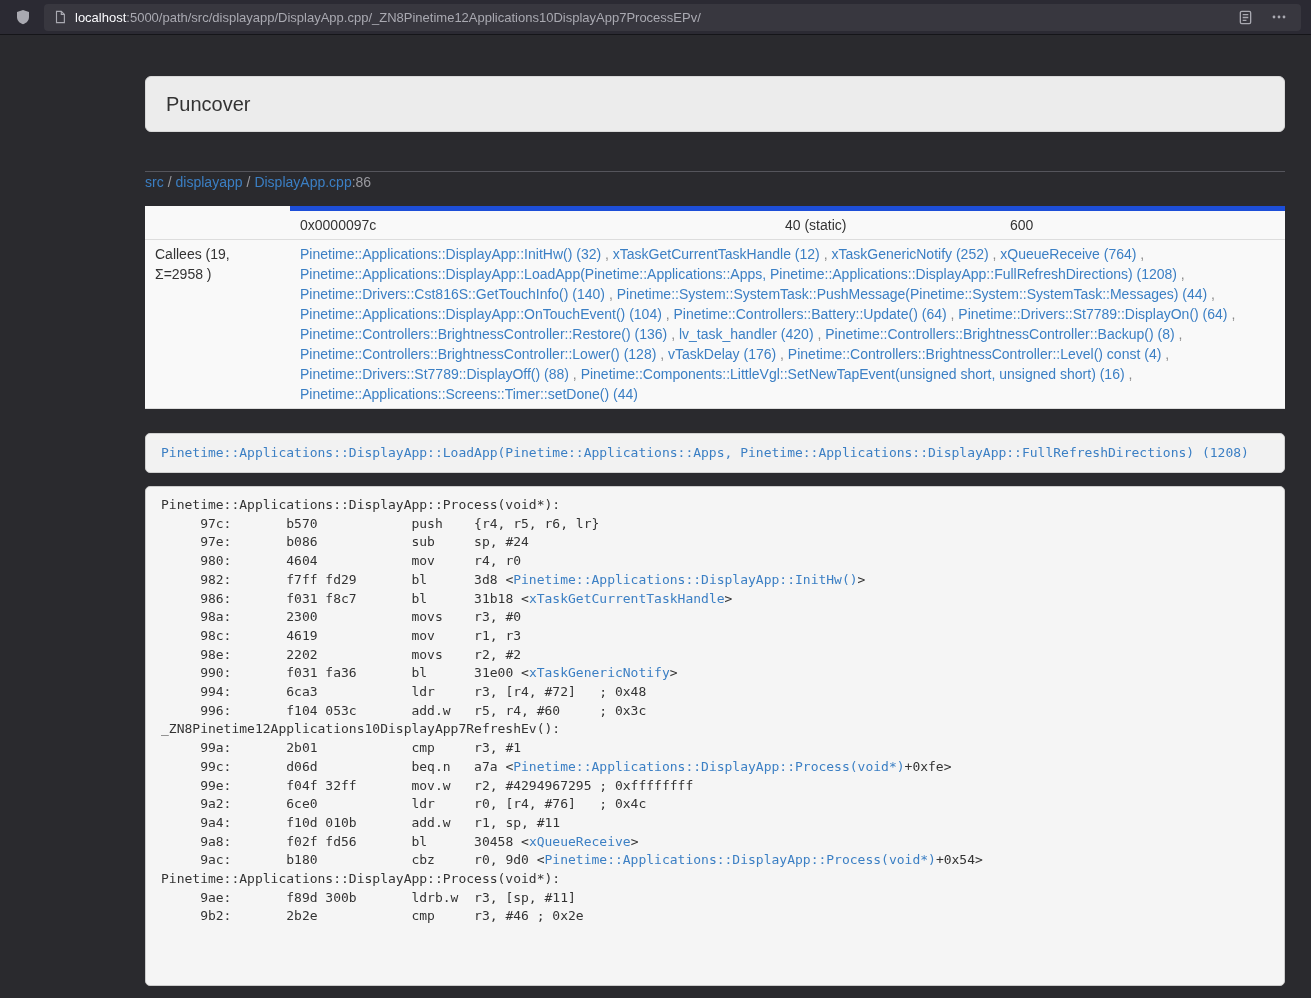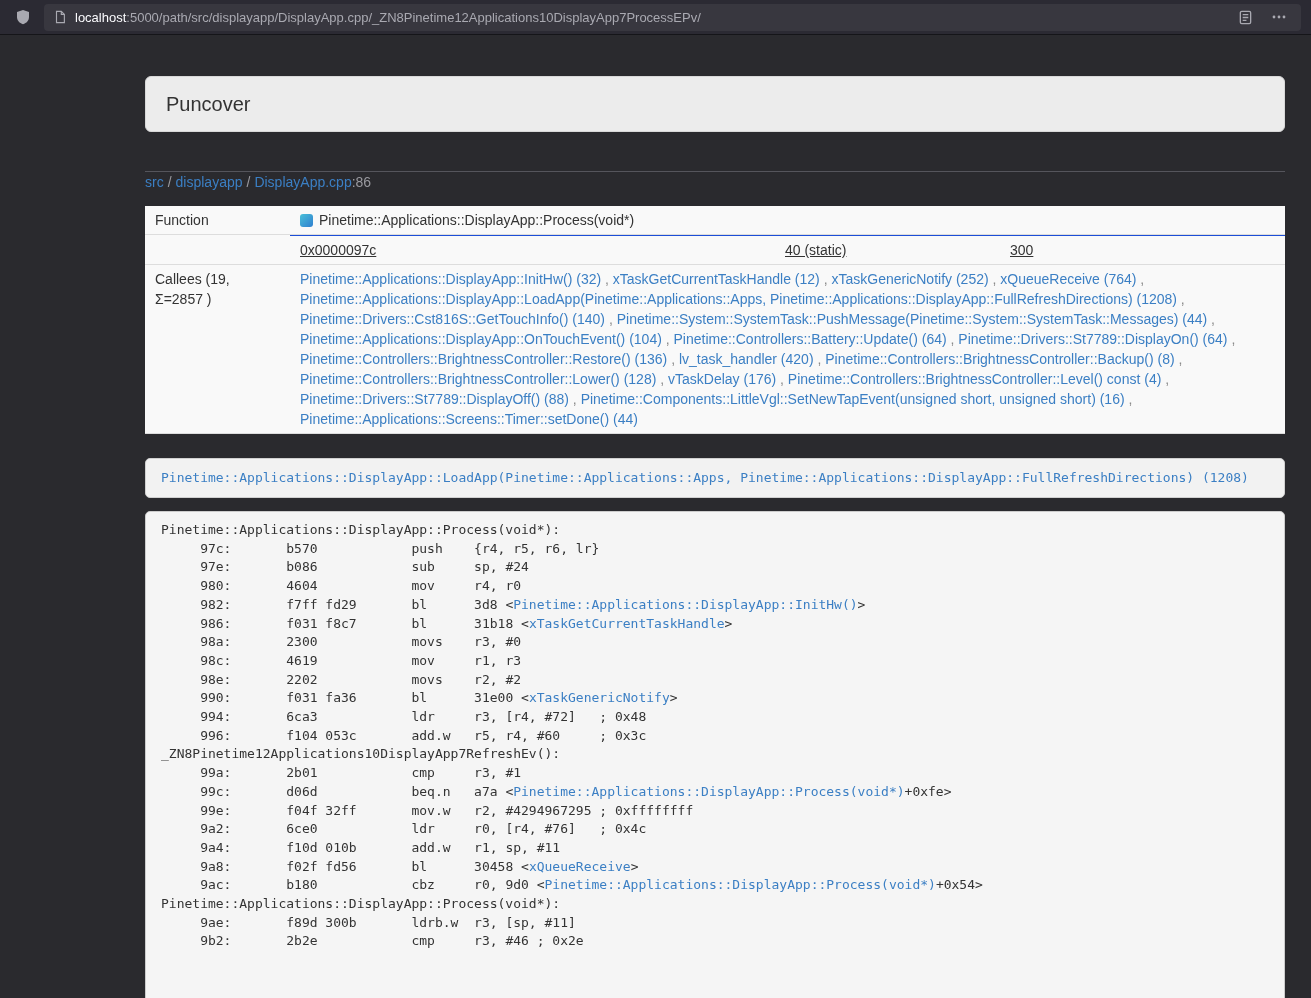--- a/index.html
+++ b/index.html
@@ -59,21 +59,21 @@
   table.info-table > tbody > tr:first-child > td { border-top: none; }
   table.info-table { border-bottom: 1px solid #ddd; }
   th.row-label { width: 145px; font-weight: bold; padding-left: 15px; }
   td.nopad { padding: 0 !important; }
 
   table.stats-table { width: 100%; border-collapse: collapse; }
   table.stats-table th, table.stats-table td {
     text-align: left; padding: 4px 10px; line-height: 20px; font-weight: normal;
   }
   table.stats-table th { font-weight: bold; }
-  table.stats-table td { border-top: 1px solid #1d4ed8; text-decoration: underline; }
+  table.stats-table td { border-top: 5px solid #1d4ed8; }
 
   .sym-icon {
     display: inline-block; width: 13px; height: 13px; border-radius: 3px;
     background: linear-gradient(135deg, #49c0d8 0%, #2f7fd0 100%);
     vertical-align: -2px; margin-right: 6px;
   }
   .callees { line-height: 20px; }
   .callees .sep { color: #8a8a8a; }
 
   
@@ -131,50 +131,44 @@
 
   <hr class="rule">
 
   <div class="breadcrumb">
     <a>src</a><span class="sep">/</span><a>displayapp</a><span class="sep">/</span><a>DisplayApp.cpp</a><span class="loc">:86</span>
   </div>
 
   <table class="info-table">
     <tbody>
       <tr>
-        <th class="row-label">Function</th>
-        <td>
-          <span class="sym-icon"></span><span>Pinetime::Applications::DisplayApp::Process(void*)</span>
-        </td>
-      </tr>
-      <tr>
         <th class="row-label"></th>
         <td class="nopad">
           <table class="stats-table">
             <colgroup>
                 <col style="width:267px">
                 <col style="width:218px">
                 <col style="width:225px">
                 <col style="width:133px">
                 <col>
               </colgroup>
             <tbody>
               <tr>
                 <td>0x0000097c</td>
                 <td></td>
                 <td>40 (static)</td>
-                <td>300</td>
+                <td>600</td>
                 <td></td>
               </tr>
             </tbody>
           </table>
         </td>
       </tr>
       <tr>
-        <th class="row-label">Callees (19, Σ=2857 )</th>
+        <th class="row-label">Callees (19, Σ=2958 )</th>
         <td>
           <div class="callees" id="callees-list"><a>Pinetime::Applications::DisplayApp::InitHw() (32)</a><span class="sep"> , </span><a>xTaskGetCurrentTaskHandle (12)</a><span class="sep"> , </span><a>xTaskGenericNotify (252)</a><span class="sep"> , </span><a>xQueueReceive (764)</a><span class="sep"> , </span><a>Pinetime::Applications::DisplayApp::LoadApp(Pinetime::Applications::Apps, Pinetime::Applications::DisplayApp::FullRefreshDirections) (1208)</a><span class="sep"> , </span><a>Pinetime::Drivers::Cst816S::GetTouchInfo() (140)</a><span class="sep"> , </span><a>Pinetime::System::SystemTask::PushMessage(Pinetime::System::SystemTask::Messages) (44)</a><span class="sep"> , </span><a>Pinetime::Applications::DisplayApp::OnTouchEvent() (104)</a><span class="sep"> , </span><a>Pinetime::Controllers::Battery::Update() (64)</a><span class="sep"> , </span><a>Pinetime::Drivers::St7789::DisplayOn() (64)</a><span class="sep"> , </span><a>Pinetime::Controllers::BrightnessController::Restore() (136)</a><span class="sep"> , </span><a>lv_task_handler (420)</a><span class="sep"> , </span><a>Pinetime::Controllers::BrightnessController::Backup() (8)</a><span class="sep"> , </span><a>Pinetime::Controllers::BrightnessController::Lower() (128)</a><span class="sep"> , </span><a>vTaskDelay (176)</a><span class="sep"> , </span><a>Pinetime::Controllers::BrightnessController::Level() const (4)</a><span class="sep"> , </span><a>Pinetime::Drivers::St7789::DisplayOff() (88)</a><span class="sep"> , </span><a>Pinetime::Components::LittleVgl::SetNewTapEvent(unsigned short, unsigned short) (16)</a><span class="sep"> , </span><a>Pinetime::Applications::Screens::Timer::setDone() (44)</a></div>
         </td>
       </tr>
     </tbody>
   </table>
 
   <div class="disasm-header">
     <a>Pinetime::Applications::DisplayApp::LoadApp(Pinetime::Applications::Apps, Pinetime::Applications::DisplayApp::FullRefreshDirections) (1208)</a>
   </div>

